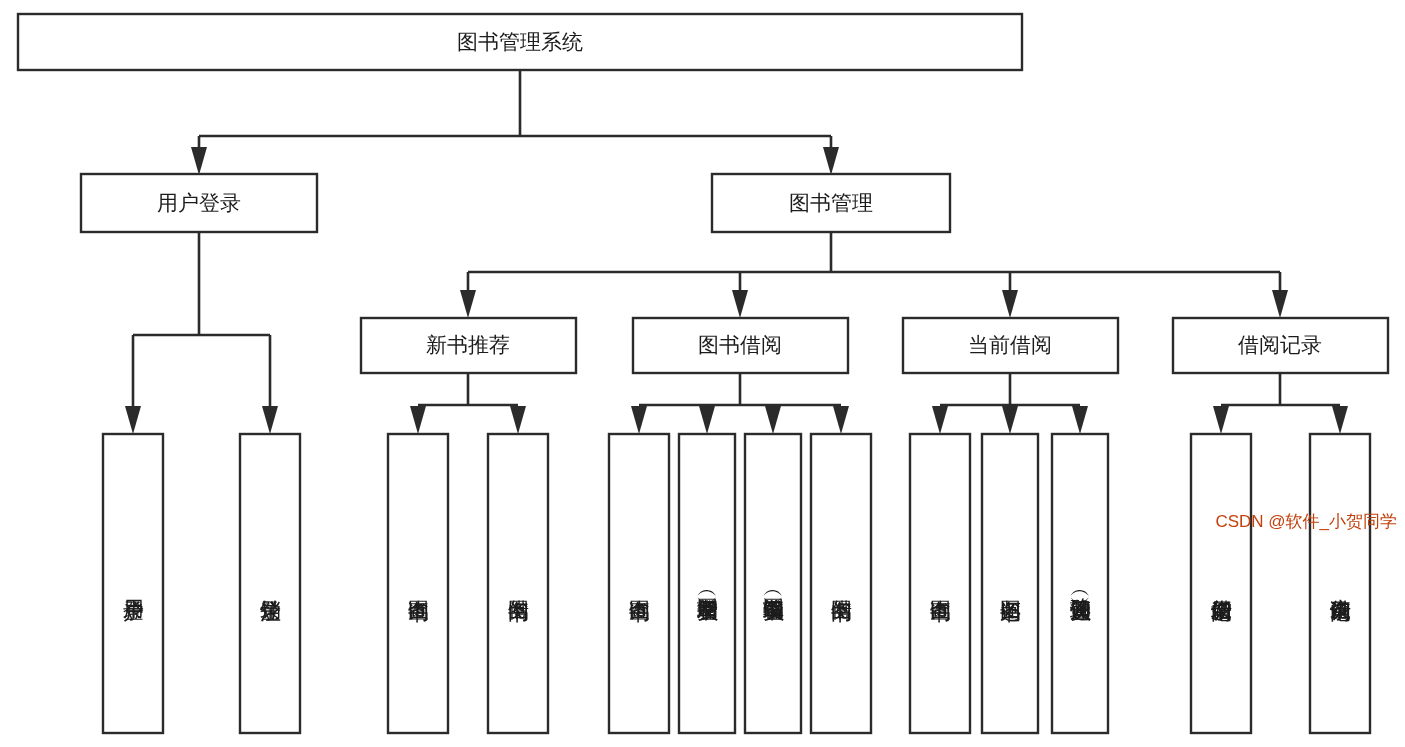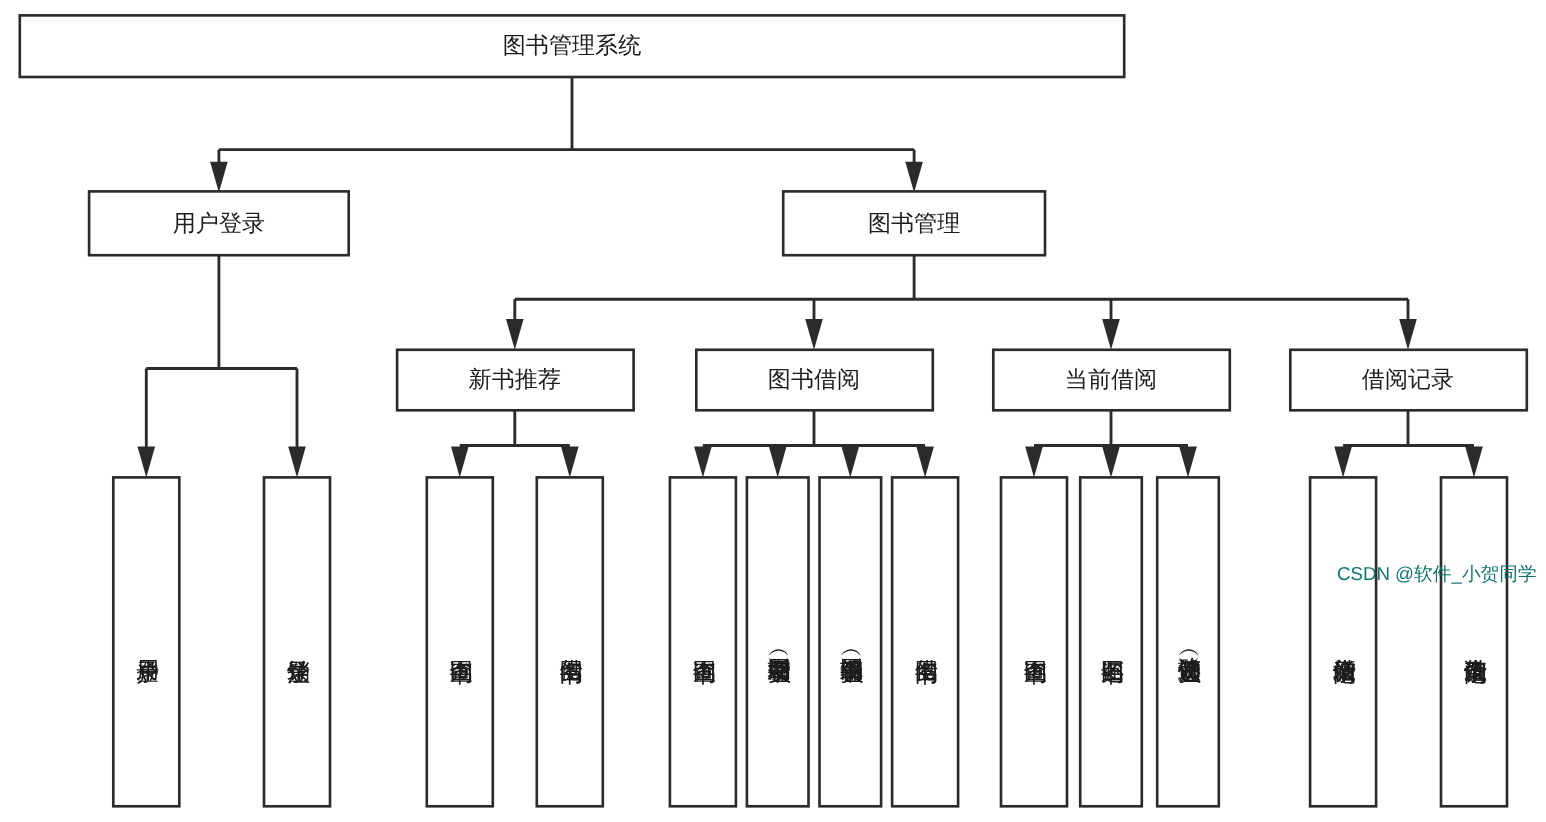--- a/index.html
+++ b/index.html
@@ -64,21 +64,21 @@
     justify-content: center;
     pointer-events: none;
     letter-spacing: 0.5px;
   }
   .watermark {
     position: absolute;
     right: 8px;
     bottom: 4px;
     font-family: "Liberation Sans", "DejaVu Sans", sans-serif;
     font-size: 17px;
-    color: #0f766e;
+    color: #c2410c;
     white-space: nowrap;
     user-select: none;
   }
 </style>
 </head>
 <body>
 
 <div id="diagram-root">
 
   <svg id="flow-svg" viewBox="0 0 1405 747">

